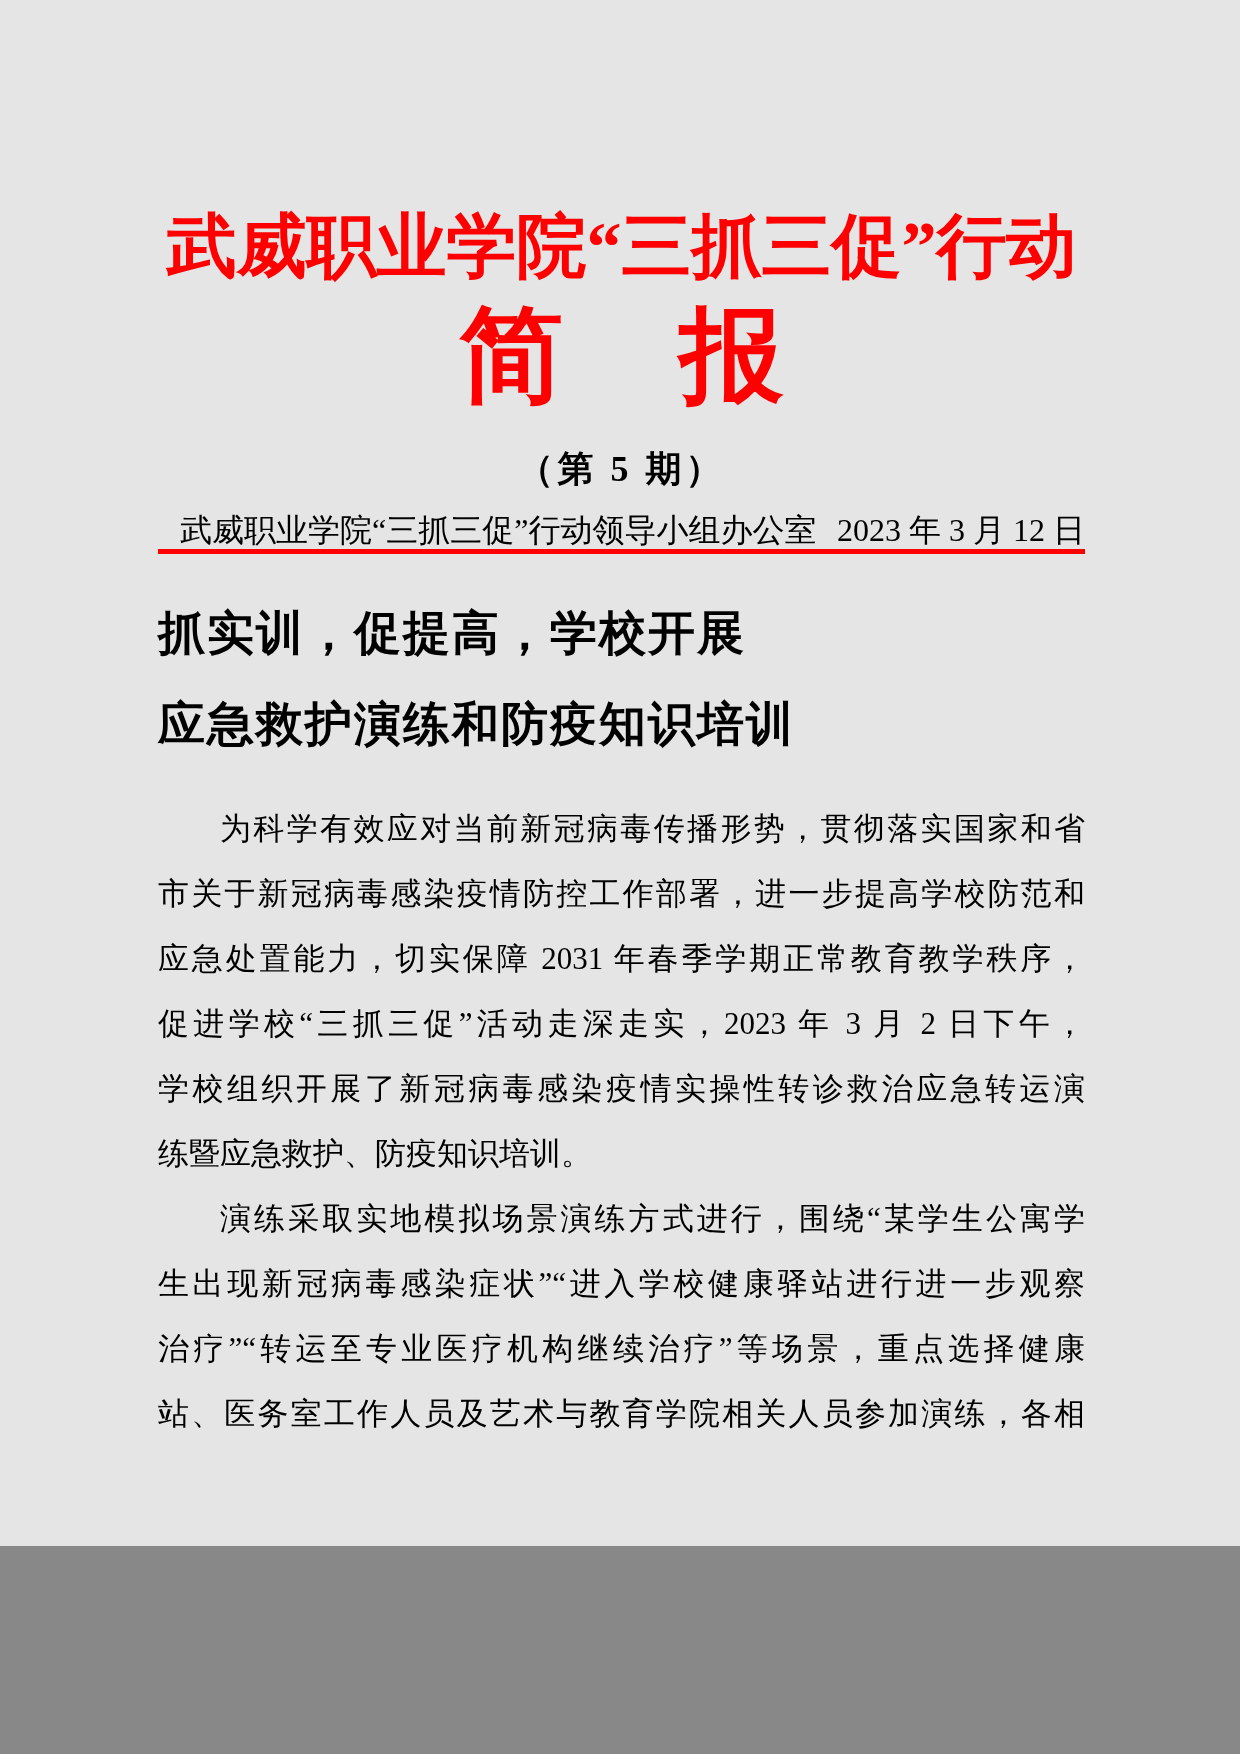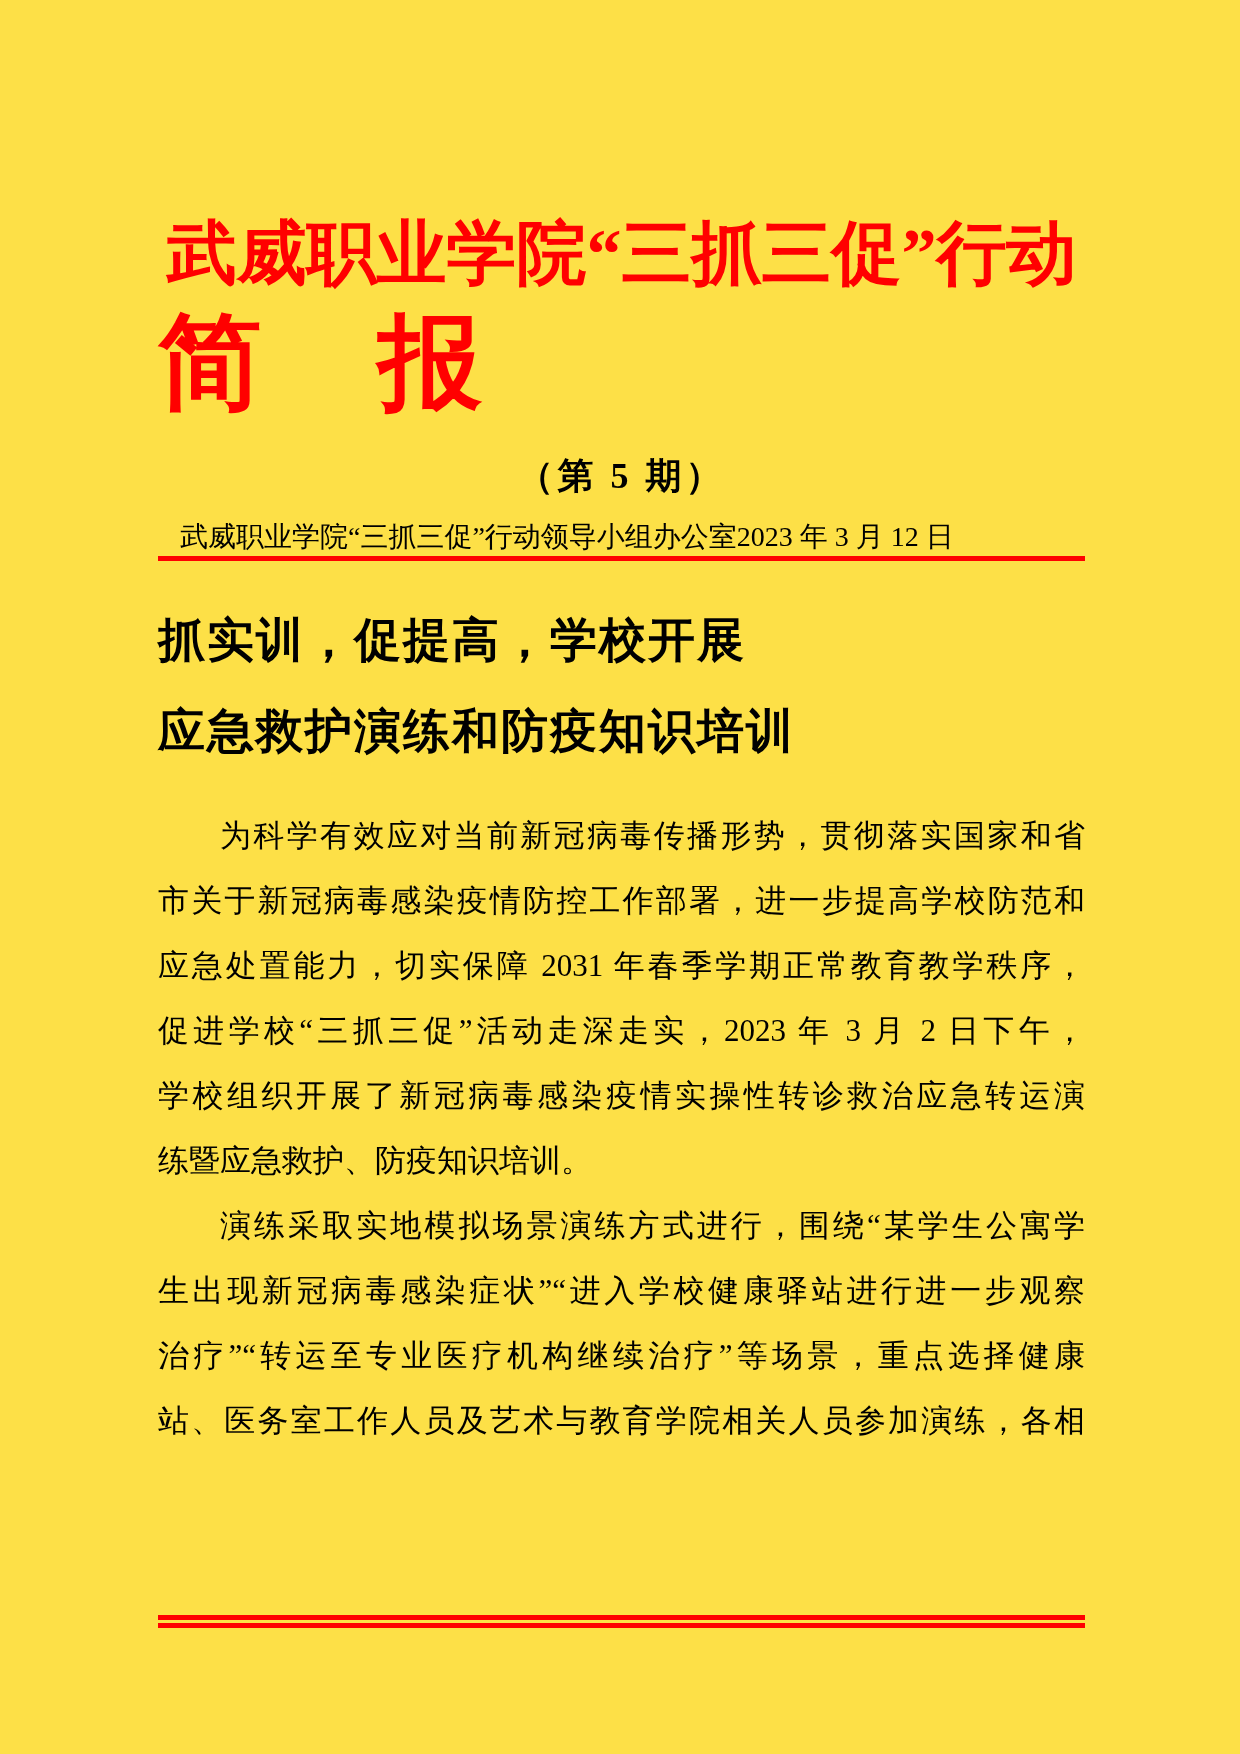--- a/index.html
+++ b/index.html
@@ -1,60 +1,61 @@
 <!DOCTYPE html>
 <html style="--accent: #ff0000;"><head>
 <meta charset="utf-8">
 <style>
   html, body { margin: 0; padding: 0; background: #888; }
   .page {
     position: relative;
     width: 1240px;
-    height: 1754px;
+    height: 1546px;
     margin: 0 auto;
-    background: #fde047;
+    background: #e5e5e5;
     box-sizing: border-box;
-    padding: 12px 155px 0 158px;
+    padding: 5px 155px 0 158px;
     font-family: "Liberation Serif", "DejaVu Serif", serif;
     color: #000;
     overflow: hidden;
   }
   .main-title {
     margin-top: 205px;
     font-size: 70px;
     line-height: 1.05;
     font-weight: bold;
     text-align: center;
     color: var(--accent, #ff0000);
     white-space: nowrap;
   }
   .sub-title {
     margin-top: 20px;
     font-size: 104px;
     line-height: 1;
     font-weight: bold;
-    text-align: left;
+    text-align: center;
     color: var(--accent, #ff0000);
     word-spacing: 90px;
     white-space: nowrap;
   }
   .issue {
     margin-top: 40px;
     font-size: 36px;
     line-height: 1.2;
     font-weight: bold;
     text-align: center;
     letter-spacing: 4px;
   }
   .masthead {
     margin-top: 22px;
     height: 34px;
     display: flex;
+    justify-content: space-between;
     align-items: baseline;
-    font-size: 28px;
+    font-size: 32px;
     line-height: 34px;
     white-space: nowrap;
   }
   .masthead .office { padding-left: 22px; }
   .rule {
     height: 5px;
     background: var(--accent, #ff0000);
   }
   .rule.under-masthead { margin-top: 2px; }
   .art-title {

